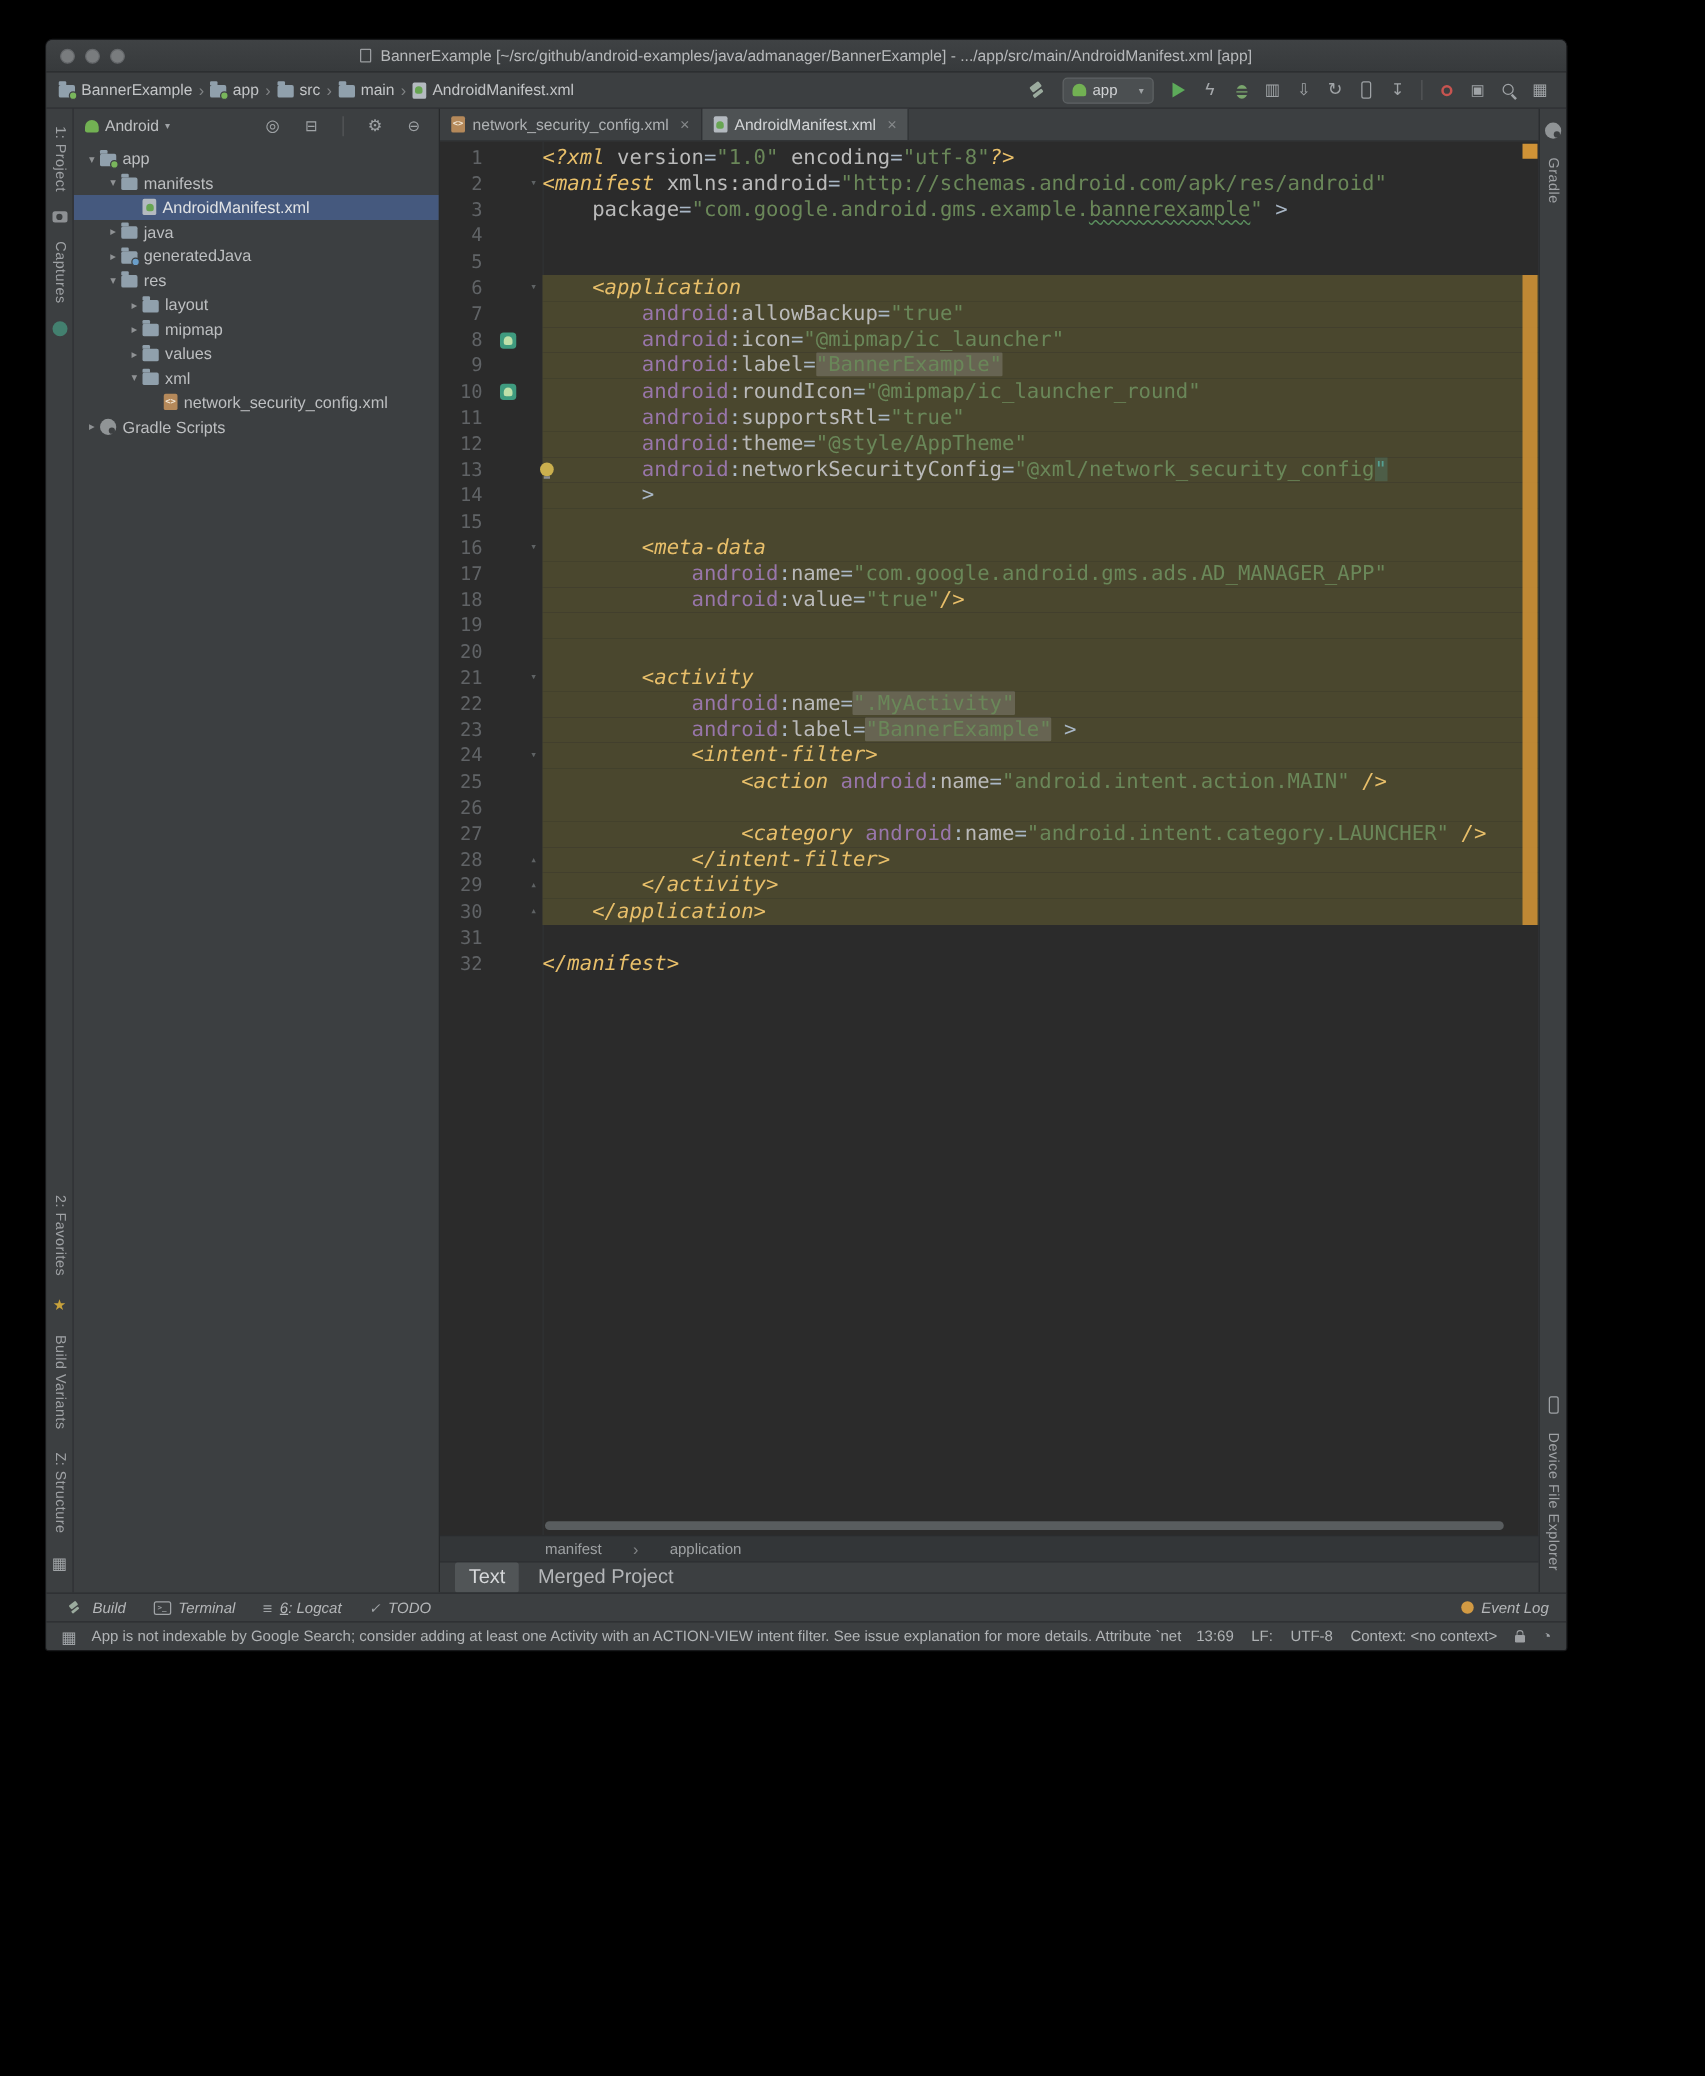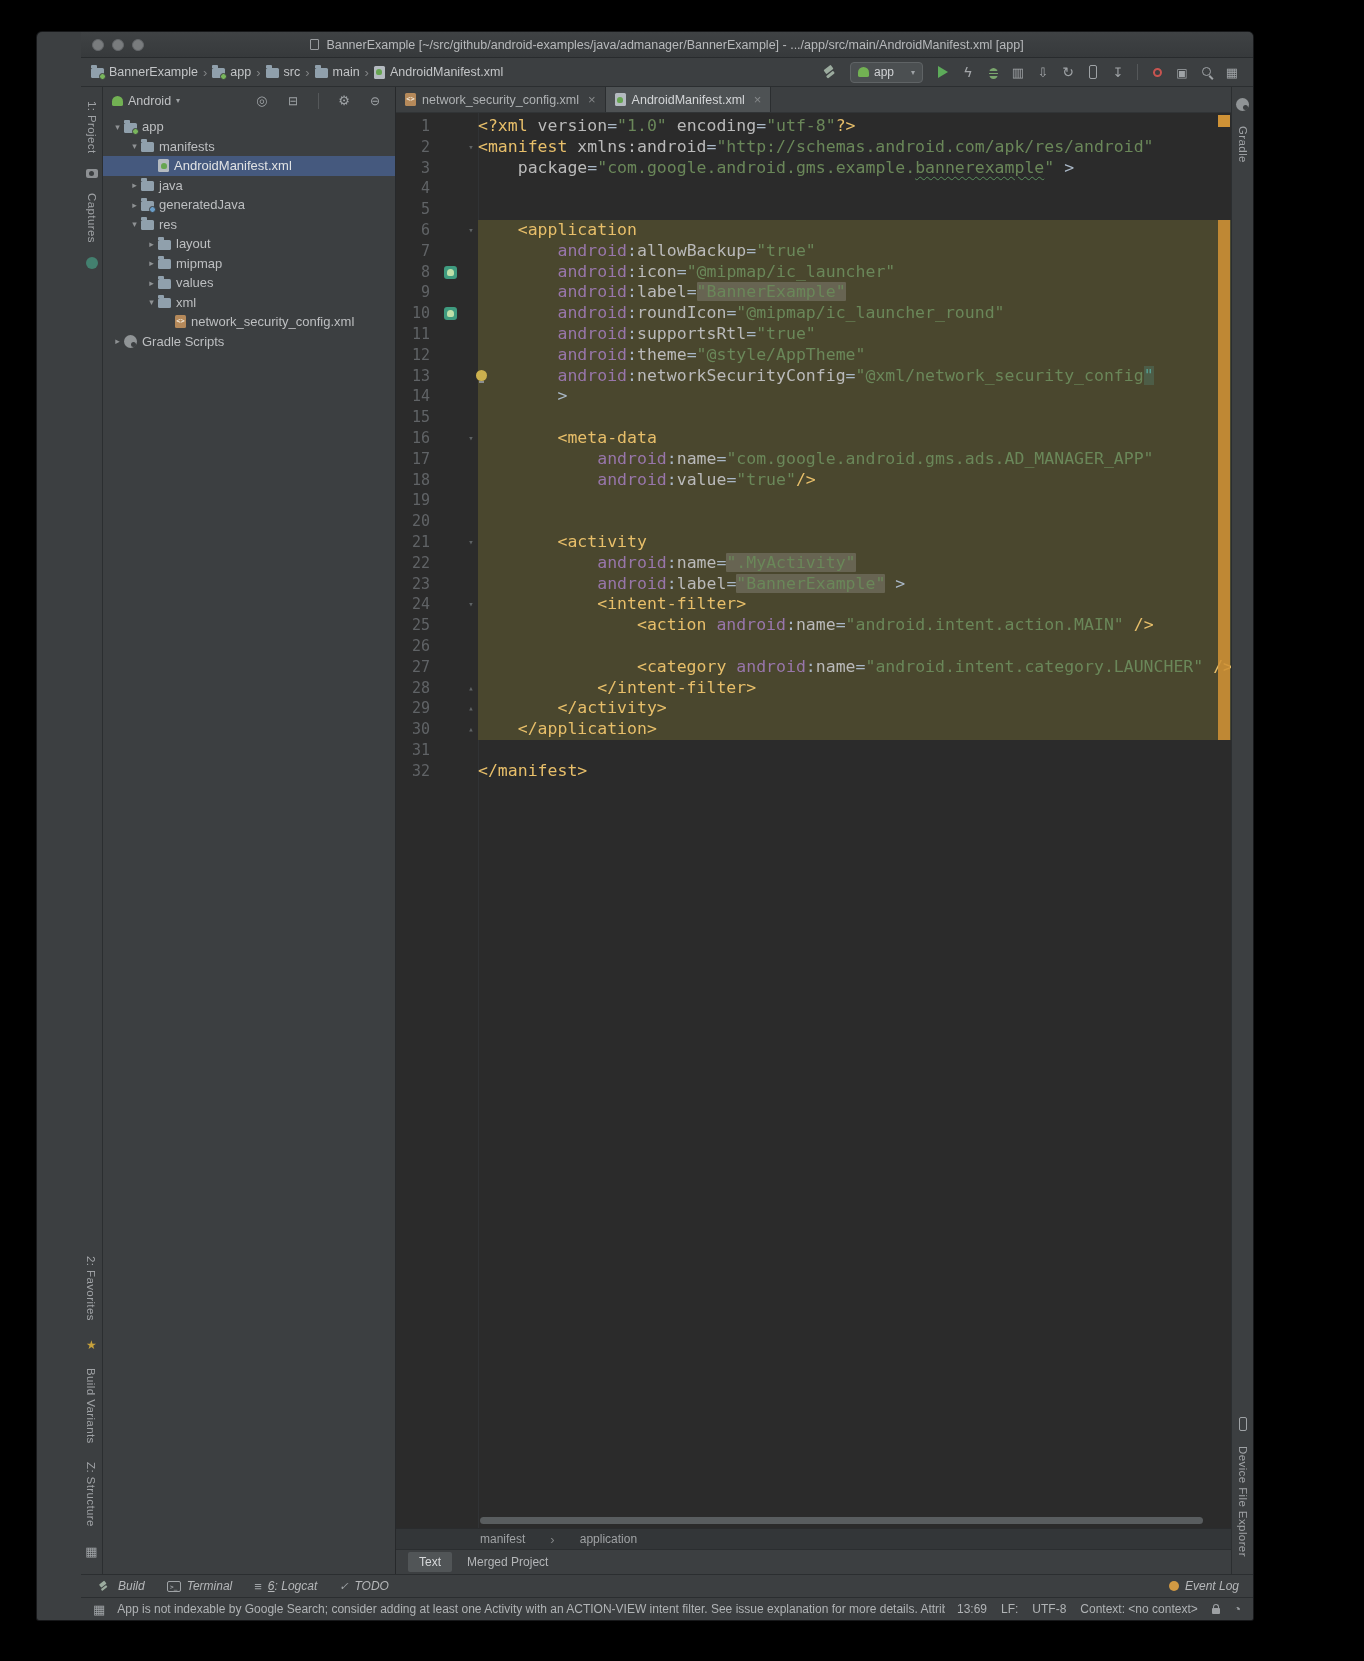--- a/index.html
+++ b/index.html
@@ -4,23 +4,23 @@
 <style>
   *{box-sizing:border-box;}
   html,body{margin:0;padding:0;}
   body{width:1364px;height:1661px;background:#000;position:relative;overflow:hidden;
        font-family:"Liberation Sans",sans-serif;}
   :root{
     --panel:#3c3f41; --editor:#2b2b2b; --text:#a9b7c6; --tag:#e8bf6a; --str:#6a8759;
     --ns:#9876aa; --attr:#bababa; --gutter:#606366; --hl:#4a472e; --sel:#45597e;
     --orange:#cf9236; --green:#5dab5a;
   }
-  #window{position:absolute;left:37px;top:32px;width:1216px;height:1588px;
+  #window{position:absolute;left:37px;top:32px;width:1216px;height:1288px;
           background:var(--panel);border-radius:5px 5px 2px 2px;overflow:hidden;
-          display:flex;flex-direction:column;box-shadow:0 0 0 1px #17181a;padding-left:44px;}
+          display:flex;flex-direction:column;box-shadow:0 0 0 1px #17181a;}
 
   
   .titlebar{height:26px;flex:none;background:linear-gradient(#3f4244,#373a3c);
             border-bottom:1px solid #282b2d;position:relative;display:flex;
             align-items:center;justify-content:center;}
   .lights{position:absolute;left:11px;top:7px;display:flex;gap:8px;}
   .light{width:12px;height:12px;border-radius:50%;background:#797c7e;border:1px solid #64676a;}
   .wtitle{display:flex;align-items:center;gap:7px;color:#b7b9bb;font-size:12.5px;white-space:nowrap;}
   .ic{display:inline-block;flex:none;}
   .ic-doc{width:9px;height:11px;border:1px solid #9a9da0;border-radius:1px;}
@@ -72,33 +72,33 @@
 
   .codewrap{flex:1;position:relative;font-family:"DejaVu Sans Mono",monospace;font-size:16.5px;overflow:hidden;}
   .gutterline{position:absolute;left:82px;top:0;bottom:0;width:1px;background:#313335;}
   #code-lines{position:absolute;left:0;right:0;top:3px;}
   .crow{display:flex;height:20.8px;line-height:20.8px;white-space:pre;}
   .crow .ln{width:46px;flex:none;text-align:right;padding-right:12px;color:var(--gutter);font-size:15px;}
   .crow .lic{width:22px;flex:none;position:relative;z-index:2;}
   .crow .fold{width:14px;flex:none;text-align:center;color:#5f6365;font-size:9px;}
   .crow .codetxt{flex:1;min-width:0;}
   .crow.hl .codetxt{background:var(--hl);}
-  .seg-p{color:var(--text);} .seg-t{color:var(--tag);} .seg-ns{color:var(--ns);}
+  .seg-p{color:var(--text);} .seg-t{color:var(--tag);font-style:italic;} .seg-ns{color:var(--ns);}
   .seg-an{color:var(--attr);} .seg-s{color:var(--str);}
   .seg-sh{color:var(--str);background:rgba(180,180,180,.27);border-radius:1px;}
   .seg-typo{color:var(--str);text-decoration:underline wavy #5a8f5e 1px;text-underline-offset:3px;}
   .seg-sq{color:#56a092;background:rgba(86,160,146,.25);}
   .stripe-top{position:absolute;right:1px;top:2px;width:12px;height:12px;background:var(--orange);}
   .stripe-block{position:absolute;right:1px;width:12px;background:var(--orange);opacity:.88;}
   .hscroll{position:absolute;left:84px;right:28px;bottom:4px;height:7px;border-radius:4px;background:#595d5f;}
 
   .ebread{height:21px;flex:none;background:#333638;border-top:1px solid #2a2c2e;display:flex;
           align-items:center;gap:20px;padding-left:84px;font-size:12px;color:#9fa2a4;}
   .bottomtabs{height:25px;flex:none;background:var(--panel);border-top:1px solid #2b2e30;display:flex;
-          align-items:center;gap:4px;padding-left:12px;font-size:12px;color:#b4b6b8;}
+          align-items:center;gap:4px;padding-left:12px;font-size:16px;color:#b4b6b8;}
   .btab{padding:3px 11px;border-radius:2px;cursor:default;}
   .btab.active{background:#515557;color:#d6d8da;}
 
   
   .bottombar{height:23px;flex:none;background:var(--panel);border-top:1px solid #2b2e30;display:flex;
              align-items:center;gap:22px;padding:0 14px;font-size:12px;color:#b5b7b9;}
   .bbitem{display:inline-flex;align-items:center;gap:6px;cursor:default;font-style:italic;}
   .bbitem .ic-hammer{transform:scale(.75);}
   .bb-spacer{flex:1;}
   .statusbar{height:23px;flex:none;background:var(--panel);border-top:1px solid #2b2e30;display:flex;

